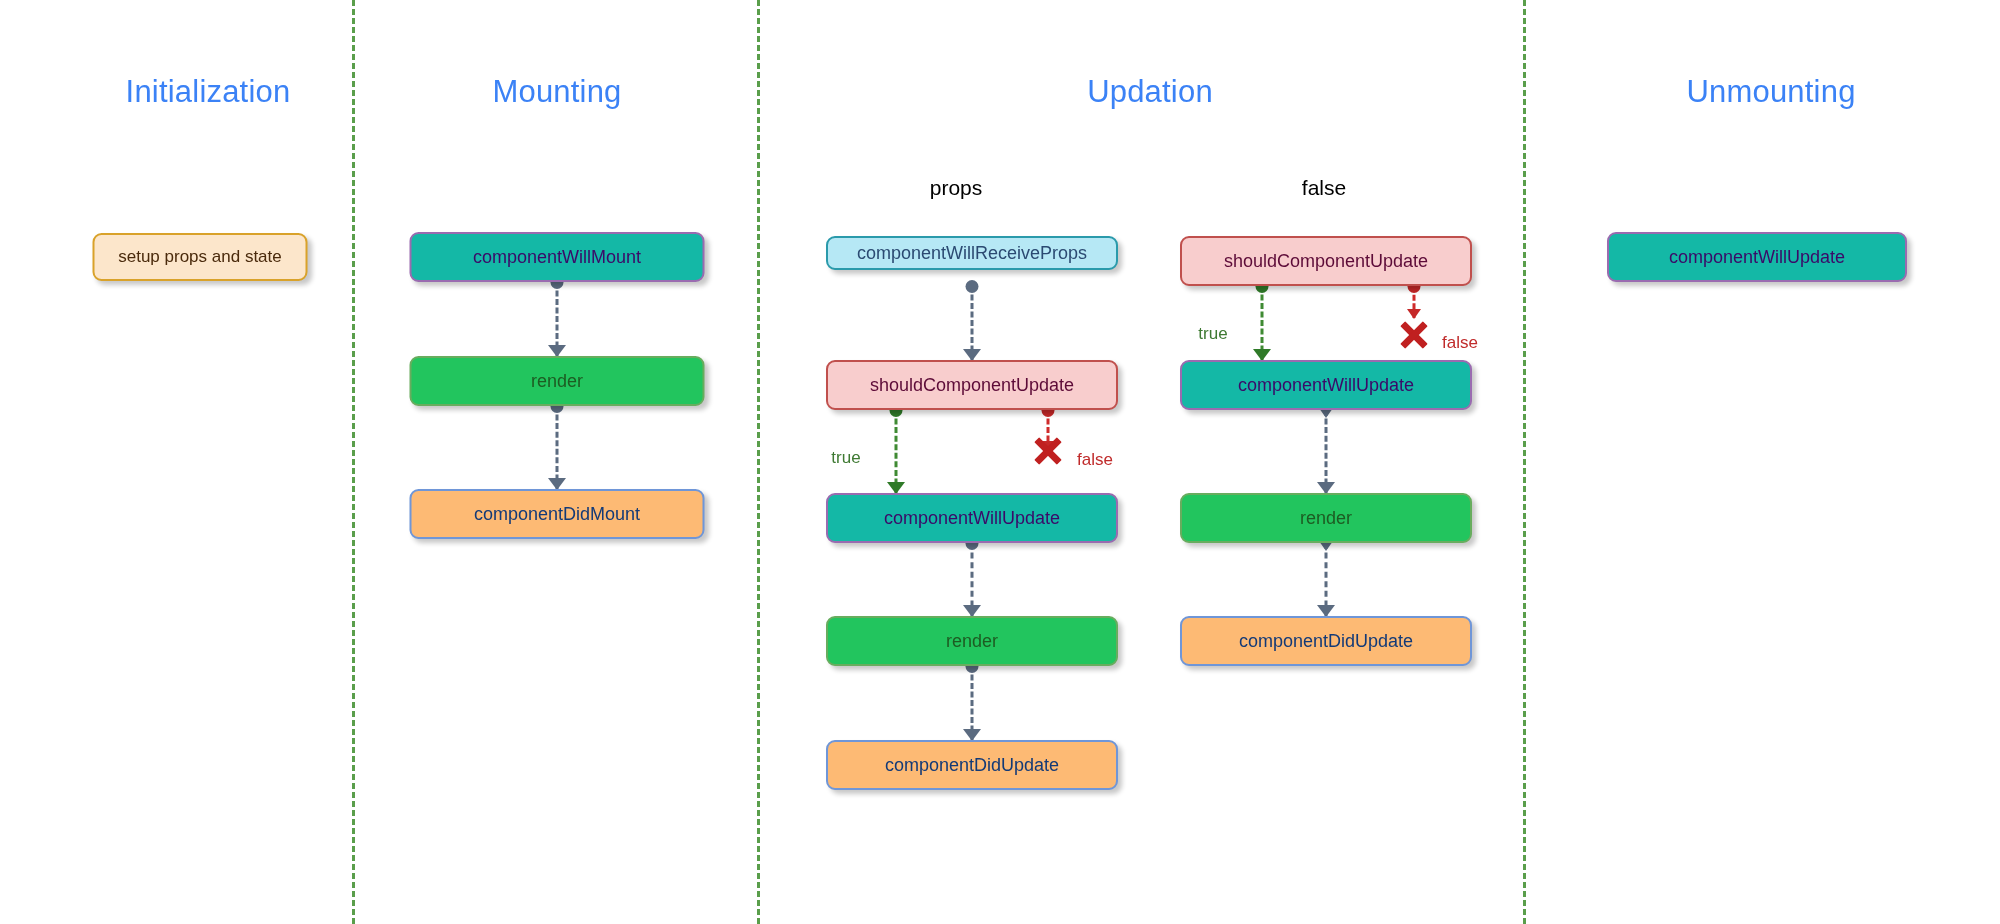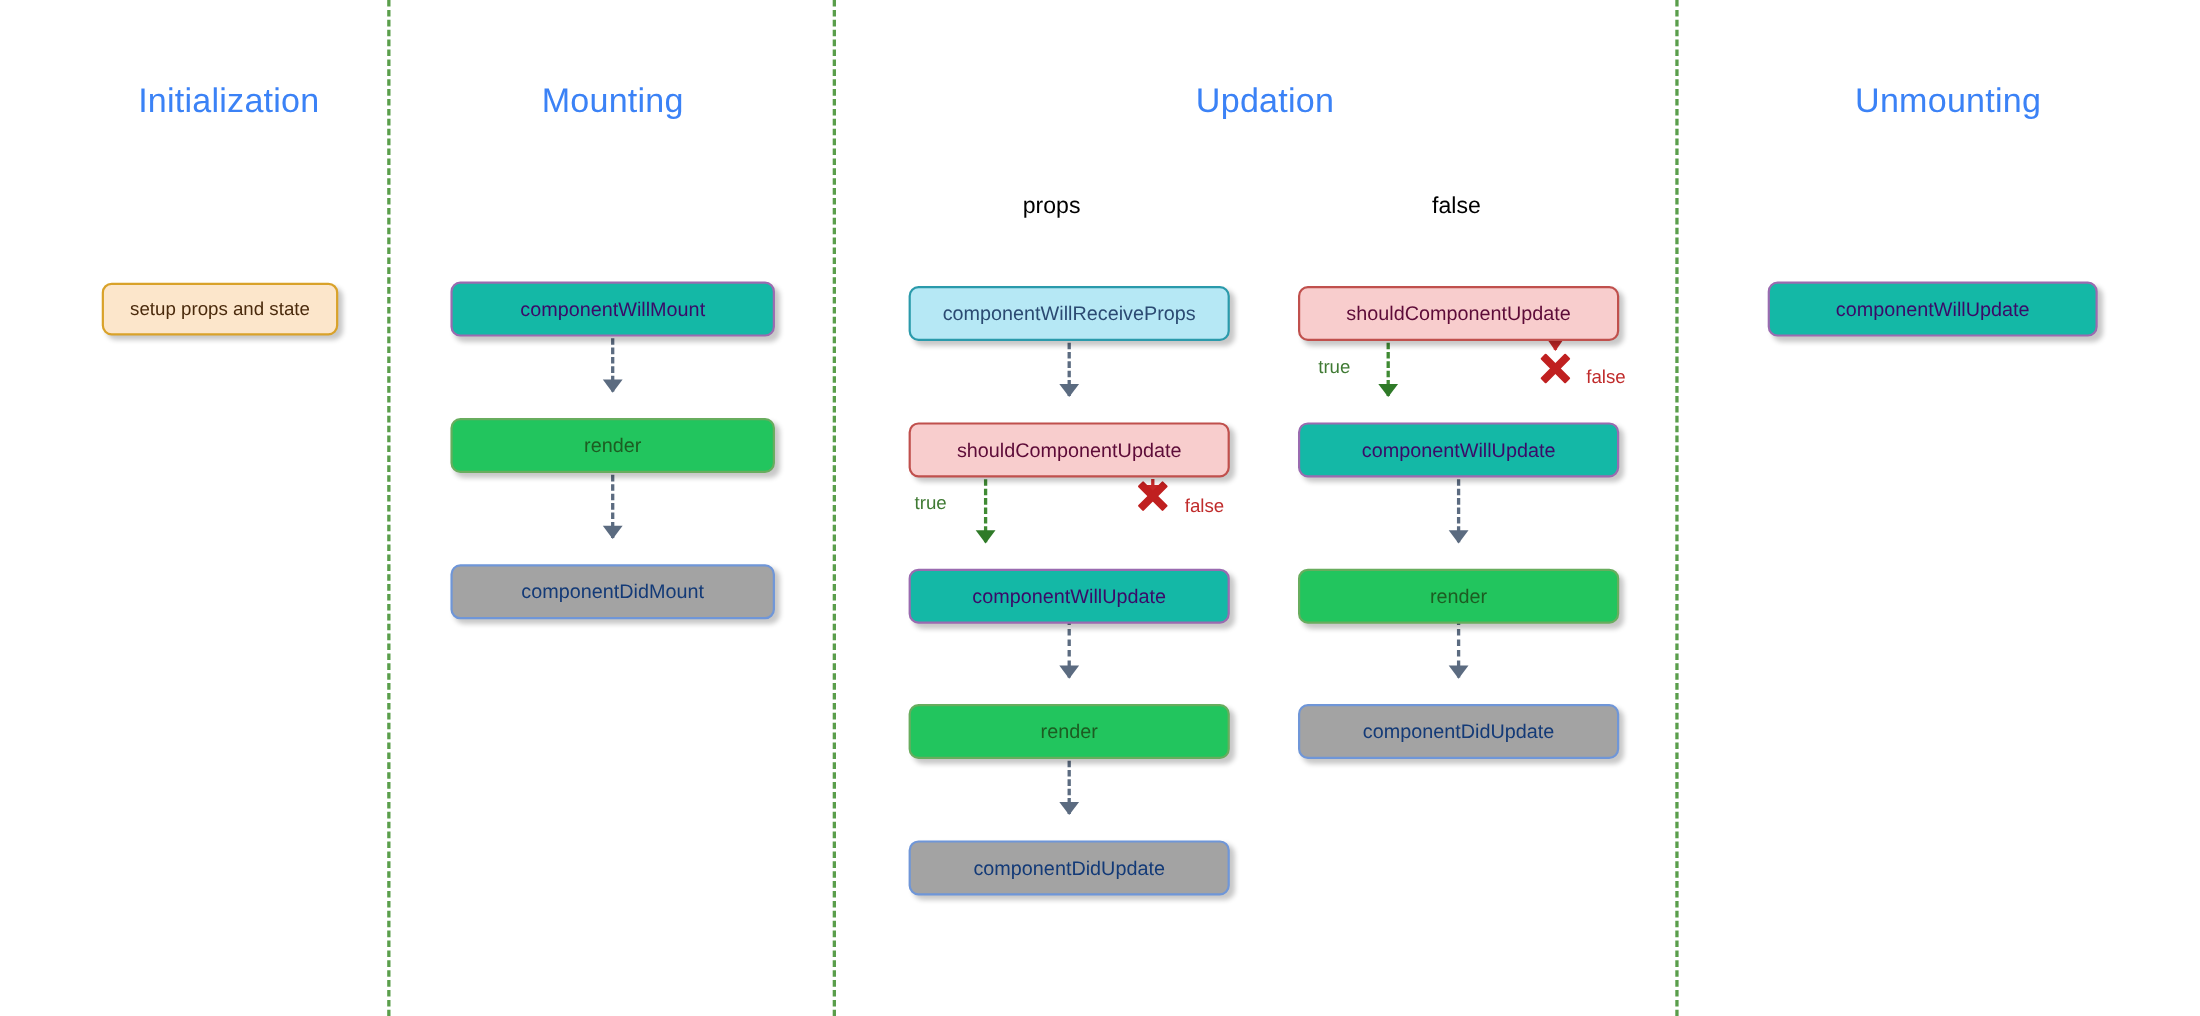--- a/index.html
+++ b/index.html
@@ -42,25 +42,24 @@
     position:absolute;
     box-sizing:border-box;
     display:flex;align-items:center;justify-content:center;
     border-radius:9px;
     border-width:2px;border-style:solid;
     font-size:18px;
     text-align:center;
     box-shadow:4px 4px 5px rgba(0,0,0,.22);
     transform:translateX(-50%);
     white-space:nowrap;
-    margin-top:24px;
   }
   .n-purple{background:#14b8a6;border-color:#9a6bb0;color:#3b0a68;}
   .n-green {background:#22c55e;border-color:#68ad5e;color:#1d5c22;}
-  .n-blue  {background:#a3a3a3;border-color:#6f96d8;color:#133a77;text-align:center;}
+  .n-blue  {background:#fdba74;border-color:#6f96d8;color:#133a77;text-align:center;}
   .n-cyan  {background:#b6e8f5;border-color:#2a9aab;color:#2b4a72;}
   .n-red   {background:#f8cdcd;border-color:#c0504d;color:#5d0b38;}
   .n-peach {background:#fce6cb;border-color:#d9a22a;color:#4a2a0c;}
   .n-peach{font-size:17px;}
 
   
   .conn{position:absolute;transform:translateX(-50%);}
   .conn .stem{
     position:absolute;left:50%;top:0;
     transform:translateX(-50%);
@@ -208,21 +207,21 @@
     </div>
     <div class="node n-purple" style="left: 557px; top: 232px; width: 295px; height: 50px;">
       <span>componentWillMount</span>
     </div>
     <div class="node n-green" style="left: 557px; top: 356px; width: 295px; height: 50px;">
       <span>render</span>
     </div>
     <div class="node n-blue" style="left: 557px; top: 489px; width: 295px; height: 50px;">
       <span>componentDidMount</span>
     </div>
-    <div class="node n-cyan" style="left: 972px; top: 236px; width: 292px; height: 50px;">
+    <div class="node n-cyan" style="left: 972px; top: 236px; width: 292px; height: 34px;">
       <span>componentWillReceiveProps</span>
     </div>
     <div class="node n-red" style="left: 972px; top: 360px; width: 292px; height: 50px;">
       <span>shouldComponentUpdate</span>
     </div>
     <div class="node n-purple" style="left: 972px; top: 493px; width: 292px; height: 50px;">
       <span>componentWillUpdate</span>
     </div>
     <div class="node n-green" style="left: 972px; top: 616px; width: 292px; height: 50px;">
       <span>render</span>

